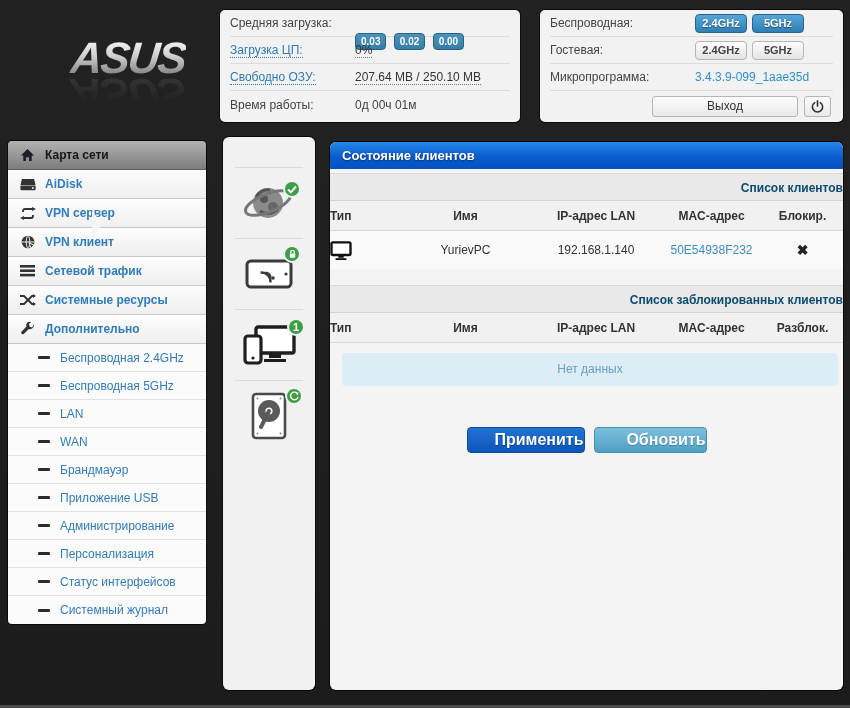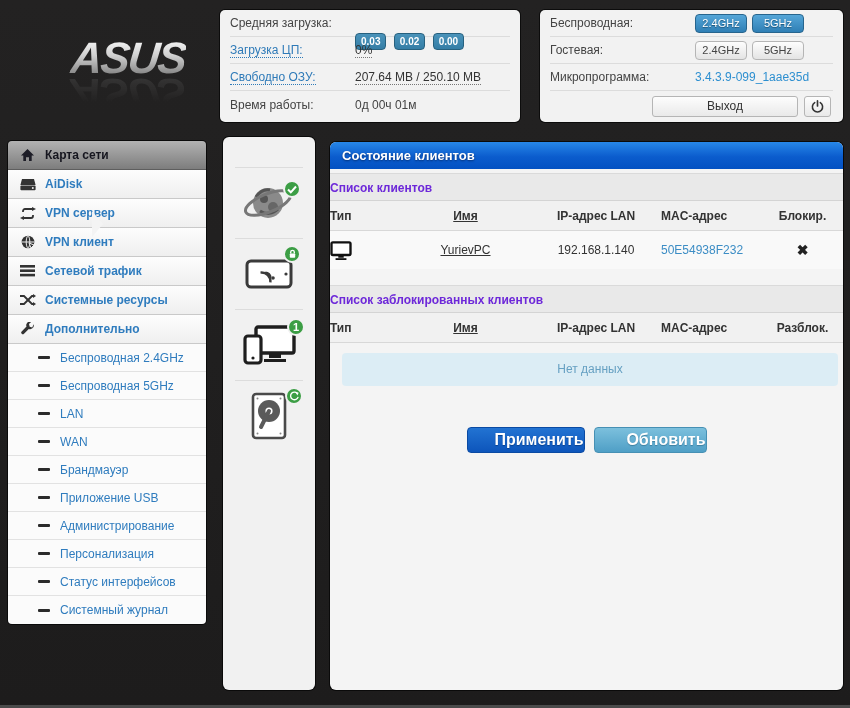--- a/index.html
+++ b/index.html
@@ -33,21 +33,21 @@
   .prow .lbl { width:125px; flex:none; }
   .wifi-panel .prow .lbl { width:145px; }
   .link-dotted { color:#2e7ab8; border-bottom:1px dotted #2e7ab8; cursor:pointer; }
   .val-dotted { color:#333; border-bottom:1px dotted #777; }
   .load-badge {
     display:inline-block; background:linear-gradient(180deg,#4a93ba,#357ea6); border:1px solid #27617f;
     color:#fff; font-size:10px; font-weight:bold; padding:2px 5px; border-radius:4px; margin-right:4px;margin-top:37px;
   }
   .band-btn {
     display:inline-block; width:52px; height:19px; line-height:17px; text-align:center;
-    font-size:11px; font-weight:normal; border-radius:4px; margin-right:5px; cursor:pointer;
+    font-size:11px; font-weight:bold; border-radius:4px; margin-right:5px; cursor:pointer;
   }
   .band-on  { background:linear-gradient(180deg,#55a6d8,#2f7fb5); border:1px solid #27658e; color:#fff; text-shadow:0 1px 1px #1c5378; }
   .band-off { background:linear-gradient(180deg,#fdfdfd,#e4e4e4); border:1px solid #b5b5b5; color:#444; }
   .fw-link { color:#2d8fd0; font-size:12px; cursor:pointer; }
   .foot-row { height:30px; display:flex; align-items:center; justify-content:flex-end; gap:6px; padding-right:2px; }
   .logout-btn {
     width:146px; height:21px; line-height:19px; text-align:center; font-size:12px; color:#333;
     background:linear-gradient(180deg,#fdfdfd,#e9e9e9); border:1px solid #b5b5b5; border-radius:3px; cursor:pointer;
   }
   .power-btn {
@@ -86,30 +86,30 @@
   }
 
   
   .main-panel { position:absolute; left:330px; top:142px; width:513px; height:548px; background:#f4f4f4; border-radius:6px; box-shadow:0 0 0 1px #0a0a0a; overflow:hidden; }
   .main-header {
     height:27px; line-height:27px; padding-left:12px; color:#fff; font-size:13px; font-weight:bold;
     background:linear-gradient(180deg,#2787e8 0%,#0b5ccd 55%,#0351c2 100%);
     text-shadow:0 1px 2px rgba(0,20,60,.6); border-radius:5px 5px 0 0;
   }
   .sec-heading {
-    margin-top:4px; height:28px; line-height:28px; text-align:left; background:#e9e9e9;
-    border-top:1px solid #dadada; border-bottom:1px solid #d4d4d4; font-size:12px; font-weight:bold; color:#6d28d9;
+    margin-top:4px; height:28px; line-height:28px; text-align:right; background:#e9e9e9;
+    border-top:1px solid #dadada; border-bottom:1px solid #d4d4d4; font-size:12px; font-weight:bold; color:#0c4a6e;
   }
   .sec-heading.second { margin-top:16px; }
   .thead-row { height:30px; display:flex; align-items:center; background:#f1f1f1; border-bottom:1px solid #d8d8d8; font-size:12px; font-weight:bold; color:#333; }
   .trow { height:38px; display:flex; align-items:center; background:#f9f9f9; font-size:12px; color:#333; }
   .c1 { width:70px; flex:none; padding-left:0; text-align:left; }
-  .c2 { width:131px; flex:none; text-align:center;text-decoration:underline; }
+  .c2 { width:131px; flex:none; text-align:center; }
   .c3 { width:130px; flex:none; text-align:center; }
-  .c4 { width:101px; flex:none; text-align:left; }
+  .c4 { width:101px; flex:none; text-align:center; }
   .c5 { width:81px;  flex:none; text-align:center; }
   .mac-link { color:#3c8dc5; cursor:pointer; }
   .block-x { font-size:14px; font-weight:bold; color:#222; cursor:pointer; }
   .empty-box {
     margin:10px 5px 0 12px; height:33px; line-height:33px; text-align:center;
     background:#dcedf5; border-radius:4px; color:#66a0c2; font-size:12px;
   }
   .btn-row { margin-top:41px; display:flex; justify-content:center; gap:9px; }
   .btn { height:26px; line-height:24px; text-align:right; font-size:16px; font-weight:bold; color:#fff; border-radius:4px; cursor:pointer; }
   .btn-apply { width:118px; background:linear-gradient(180deg,#2273d2,#0d55bb); border:1px solid #0a4aa3; text-shadow:0 1px 1px #07408e; }

